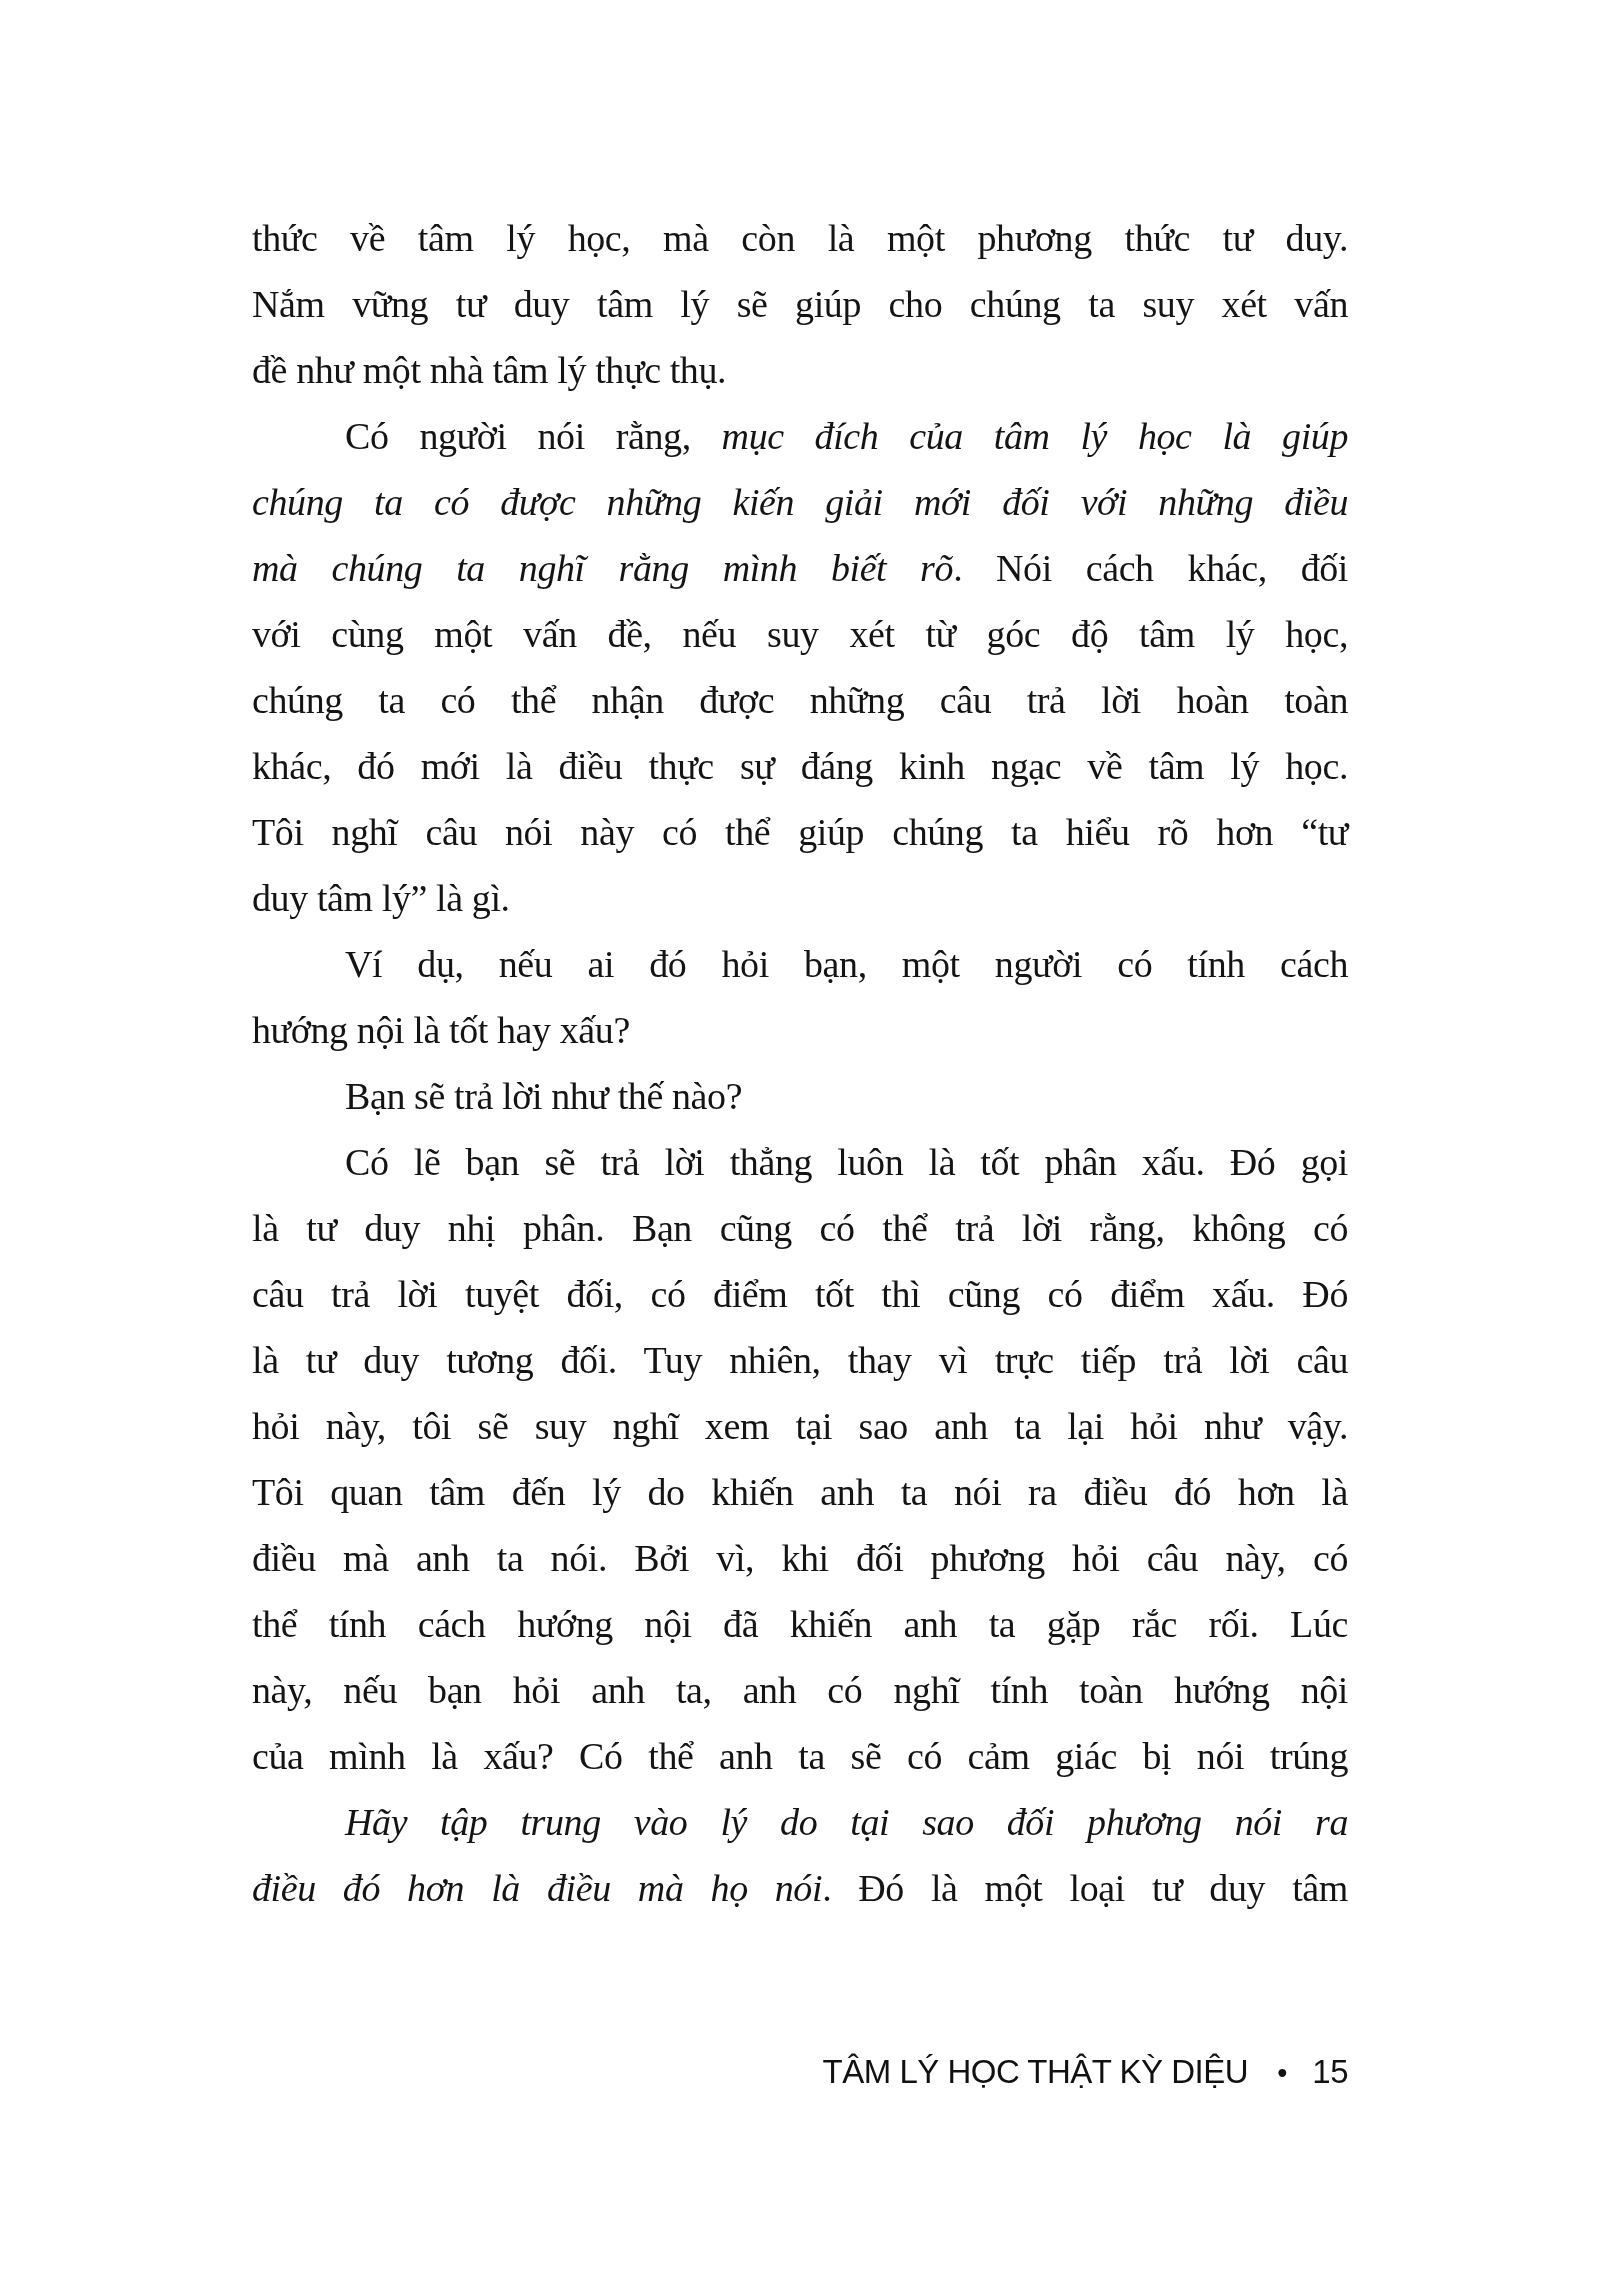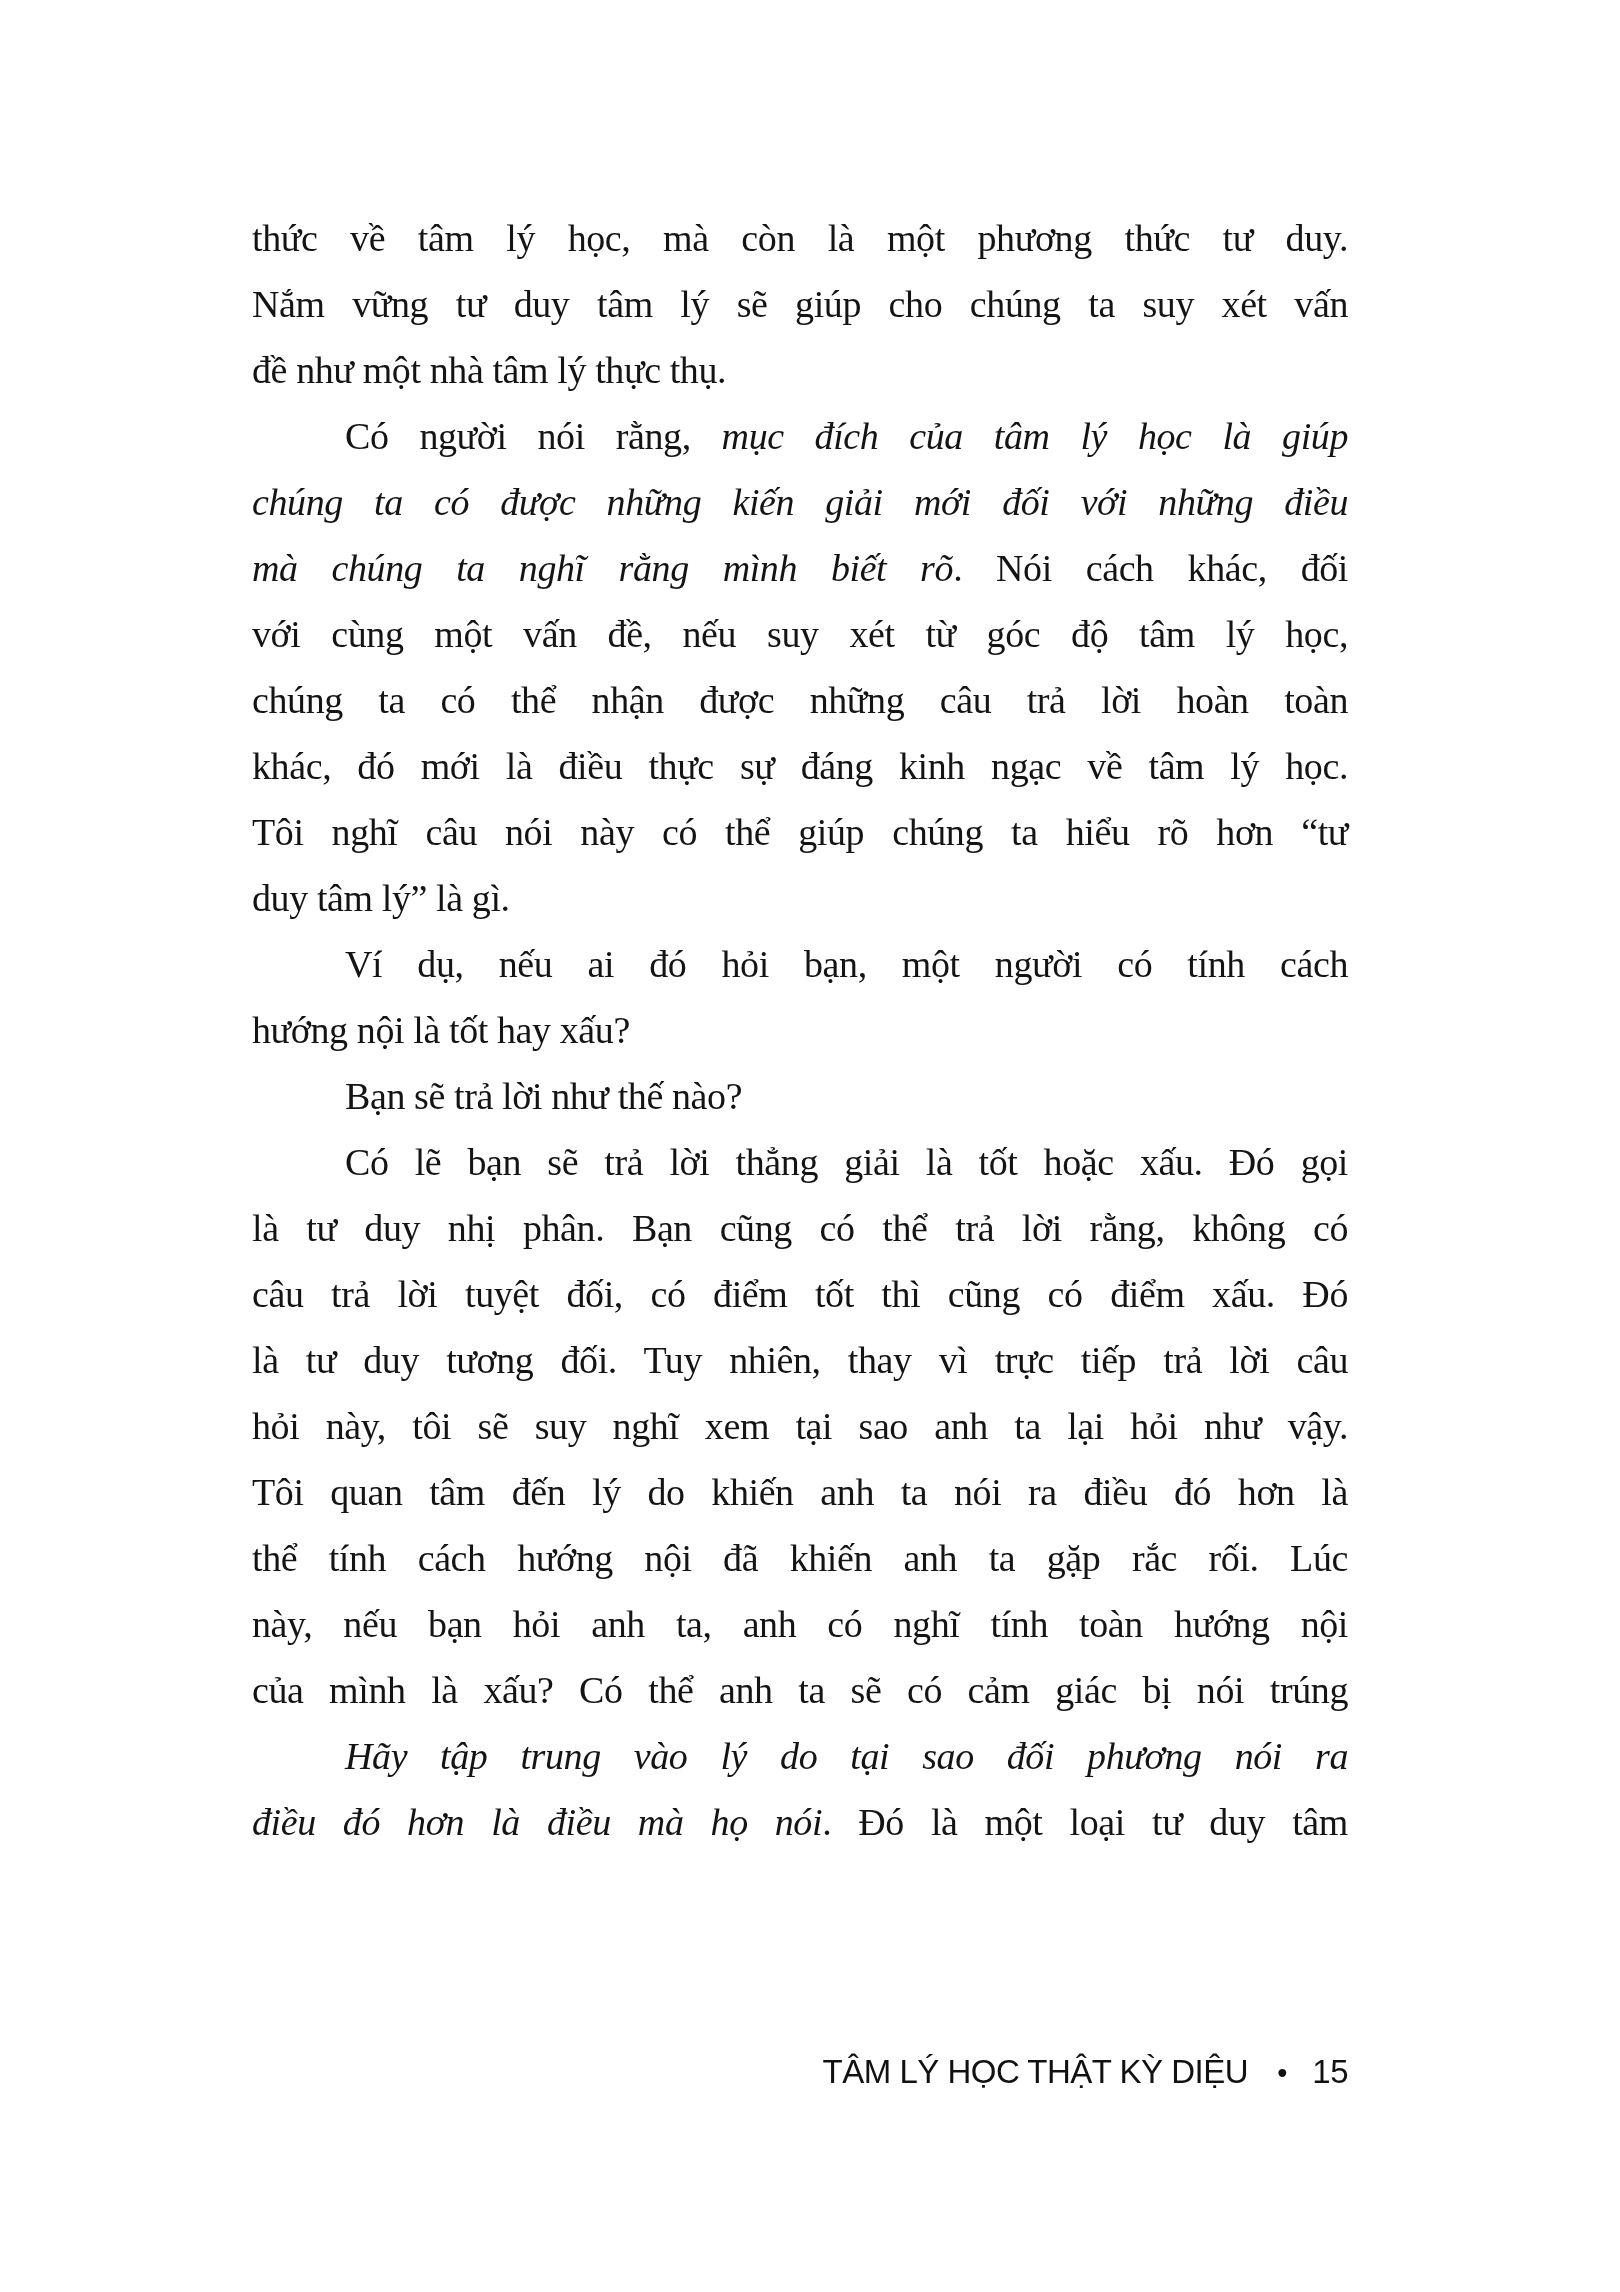--- a/index.html
+++ b/index.html
@@ -80,26 +80,27 @@
       <div class="line"><span class="seg italic">chúng ta có được những kiến giải mới đối với những điều</span></div>
       <div class="line"><span class="seg italic">mà chúng ta nghĩ rằng mình biết rõ</span><span class="seg">. Nói cách khác, đối</span></div>
       <div class="line"><span class="seg">với cùng một vấn đề, nếu suy xét từ góc độ tâm lý học,</span></div>
       <div class="line"><span class="seg">chúng ta có thể nhận được những câu trả lời hoàn toàn</span></div>
       <div class="line"><span class="seg">khác, đó mới là điều thực sự đáng kinh ngạc về tâm lý học.</span></div>
       <div class="line"><span class="seg">Tôi nghĩ câu nói này có thể giúp chúng ta hiểu rõ hơn “tư</span></div>
       <div class="line last"><span class="seg">duy tâm lý” là gì.</span></div>
       <div class="line indent"><span class="seg">Ví dụ, nếu ai đó hỏi bạn, một người có tính cách</span></div>
       <div class="line last"><span class="seg">hướng nội là tốt hay xấu?</span></div>
       <div class="line indent last"><span class="seg">Bạn sẽ trả lời như thế nào?</span></div>
-      <div class="line indent"><span class="seg">Có lẽ bạn sẽ trả lời thẳng giải là tốt hoặc xấu. Đó gọi</span></div>
+      <div class="line indent"><span class="seg">Có lẽ bạn sẽ trả lời thẳng luôn là tốt phân xấu. Đó gọi</span></div>
       <div class="line"><span class="seg">là tư duy nhị phân. Bạn cũng có thể trả lời rằng, không có</span></div>
       <div class="line"><span class="seg">câu trả lời tuyệt đối, có điểm tốt thì cũng có điểm xấu. Đó</span></div>
       <div class="line"><span class="seg">là tư duy tương đối. Tuy nhiên, thay vì trực tiếp trả lời câu</span></div>
       <div class="line"><span class="seg">hỏi này, tôi sẽ suy nghĩ xem tại sao anh ta lại hỏi như vậy.</span></div>
       <div class="line"><span class="seg">Tôi quan tâm đến lý do khiến anh ta nói ra điều đó hơn là</span></div>
+      <div class="line"><span class="seg">điều mà anh ta nói. Bởi vì, khi đối phương hỏi câu này, có</span></div>
       <div class="line"><span class="seg">thể tính cách hướng nội đã khiến anh ta gặp rắc rối. Lúc</span></div>
       <div class="line"><span class="seg">này, nếu bạn hỏi anh ta, anh có nghĩ tính toàn hướng nội</span></div>
       <div class="line"><span class="seg">của mình là xấu? Có thể anh ta sẽ có cảm giác bị nói trúng</span></div>
       <div class="line indent"><span class="seg italic">Hãy tập trung vào lý do tại sao đối phương nói ra</span></div>
       <div class="line"><span class="seg italic">điều đó hơn là điều mà họ nói</span><span class="seg">. Đó là một loại tư duy tâm</span></div>
     </div>
 
   <div class="footer">
     <span>TÂM LÝ HỌC THẬT KỲ DIỆU</span>
     <span class="bullet">•</span>

